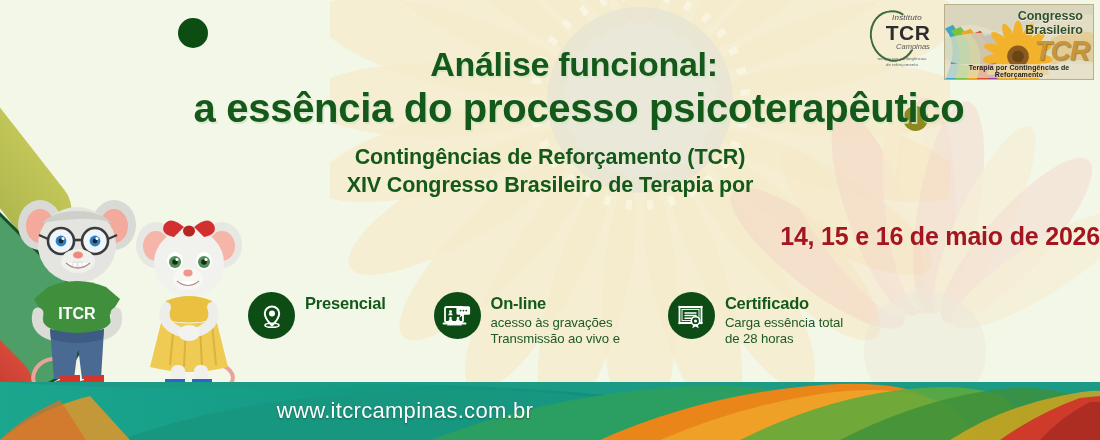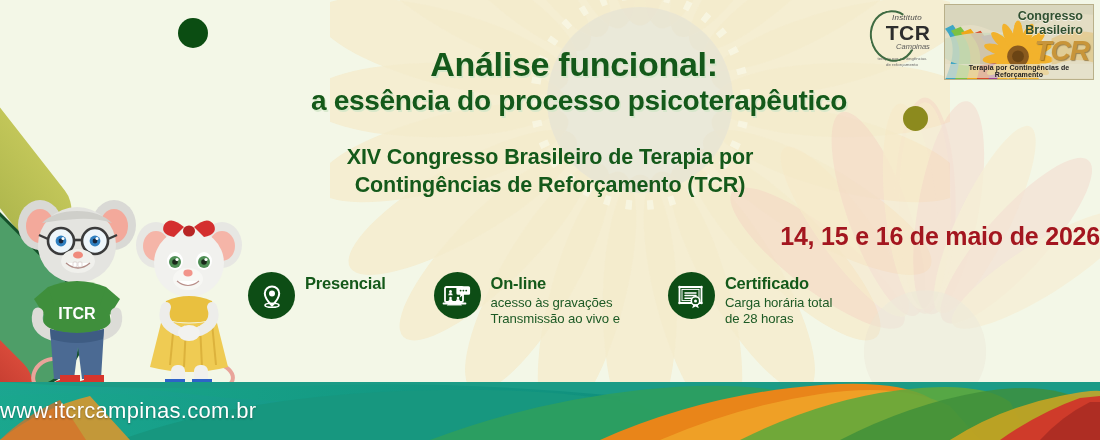--- a/index.html
+++ b/index.html
@@ -142,40 +142,40 @@
     text-align:center; z-index:9;
   }
   .title .t1, .title .t2 {
     color:#14591a;
     font-weight:bold;
     letter-spacing:-.3px;
     text-shadow:1.5px 1.5px 0 rgba(210,230,200,.85);
     padding-left:48px;
   }
   .title .t1 { font-size:34px; line-height:1.18; }
-  .title .t2 { font-size:28px; line-height:1.2;margin-left:10px; }
+  .title .t2 { font-size:40px; line-height:1.2;margin-left:10px; }
 
   .subtitle {
     position:absolute; left:0; right:0; top:143px;
     text-align:center; z-index:9;
     color:#14591a; font-weight:bold;
     font-size:21.5px; line-height:1.32;
     letter-spacing:-.1px;
   }
 
   .date {
     position:absolute; left:0; right:0; top:222px;
     text-align:right; z-index:9;
     color:#a3161f; font-weight:bold;
     font-size:25px; letter-spacing:-.2px;
   }
 
   
   .features {
-    position:absolute; left:248px; top:272px;
+    position:absolute; left:248px; top:292px;
     display:flex; align-items:flex-start; gap:48px;
     z-index:9;
   }
   .feature { display:flex; align-items:flex-start; gap:10px; }
   .f-icon {
     width:47px; height:47px; border-radius:50%;
     background:#0d4d15;
     display:flex; align-items:center; justify-content:center;
     flex:0 0 auto;
   }
@@ -200,21 +200,21 @@
 
   
   .strip {
     position:absolute; left:0; right:0; bottom:0;
     height:58px; z-index:10; overflow:hidden;
   }
   .strip svg { display:block; width:100%; height:100%; }
   .url {
     position:absolute; left:0; right:0; bottom:0;
     height:58px; z-index:11;
-    display:flex; align-items:center; justify-content:flex-start;
+    display:flex; align-items:center; justify-content:center;
     padding-right:290px;
   }
   .url span {
     color:#ffffff; font-size:22px; letter-spacing:.3px;
     text-shadow:0 1px 2px rgba(0,0,0,.35);
   }
 </style>
 </head>
 <body>
 
@@ -336,22 +336,22 @@
       <div class="lc-sub">Terapia por Contingências de Reforçamento</div>
     </div>
   </div>
 
   <div class="title">
     <div class="t1">Análise funcional:</div>
     <div class="t2">a essência do processo psicoterapêutico</div>
   </div>
 
   <div class="subtitle">
+    <div>Contingências de Reforçamento (TCR)</div>
     <div>XIV Congresso Brasileiro de Terapia por</div>
-    <div>Contingências de Reforçamento (TCR)</div>
   </div>
 
   <div class="date">14, 15 e 16 de maio de 2026</div>
 
   <div class="features">
 
     <div class="feature">
       <div class="f-icon">
         <svg width="28" height="28" viewBox="0 0 28 28">
           <path d="M14 4.5c-4 0-7.2 3.1-7.2 7 0 5.2 7.2 12 7.2 12s7.2-6.8 7.2-12c0-3.9-3.2-7-7.2-7z" fill="none" stroke="#ffffff" stroke-width="2"></path>
@@ -402,21 +402,21 @@
           <circle cx="3.5" cy="21" r="1.3" fill="#ffffff"></circle>
           <circle cx="25.5" cy="21" r="1.3" fill="#ffffff"></circle>
           <circle cx="19.5" cy="19" r="4.2" fill="#0d4d15" stroke="#ffffff" stroke-width="1.6"></circle>
           <path d="M17.4 22.3l-1.2 4 3.3-1.8 3.3 1.8-1.2-4z" fill="#ffffff"></path>
           <circle cx="19.5" cy="19" r="1.5" fill="#ffffff"></circle>
         </svg>
       </div>
       <div class="f-text">
         <div class="f-title">Certificado</div>
         <div class="f-desc">
-          <span>Carga horária total</span>
+          <span>Carga essência total</span>
           <span>de 28 horas</span>
         </div>
       </div>
     </div>
   </div>
 
   <div class="mascots">
     <svg viewBox="0 0 250 245">
 
       <g>

